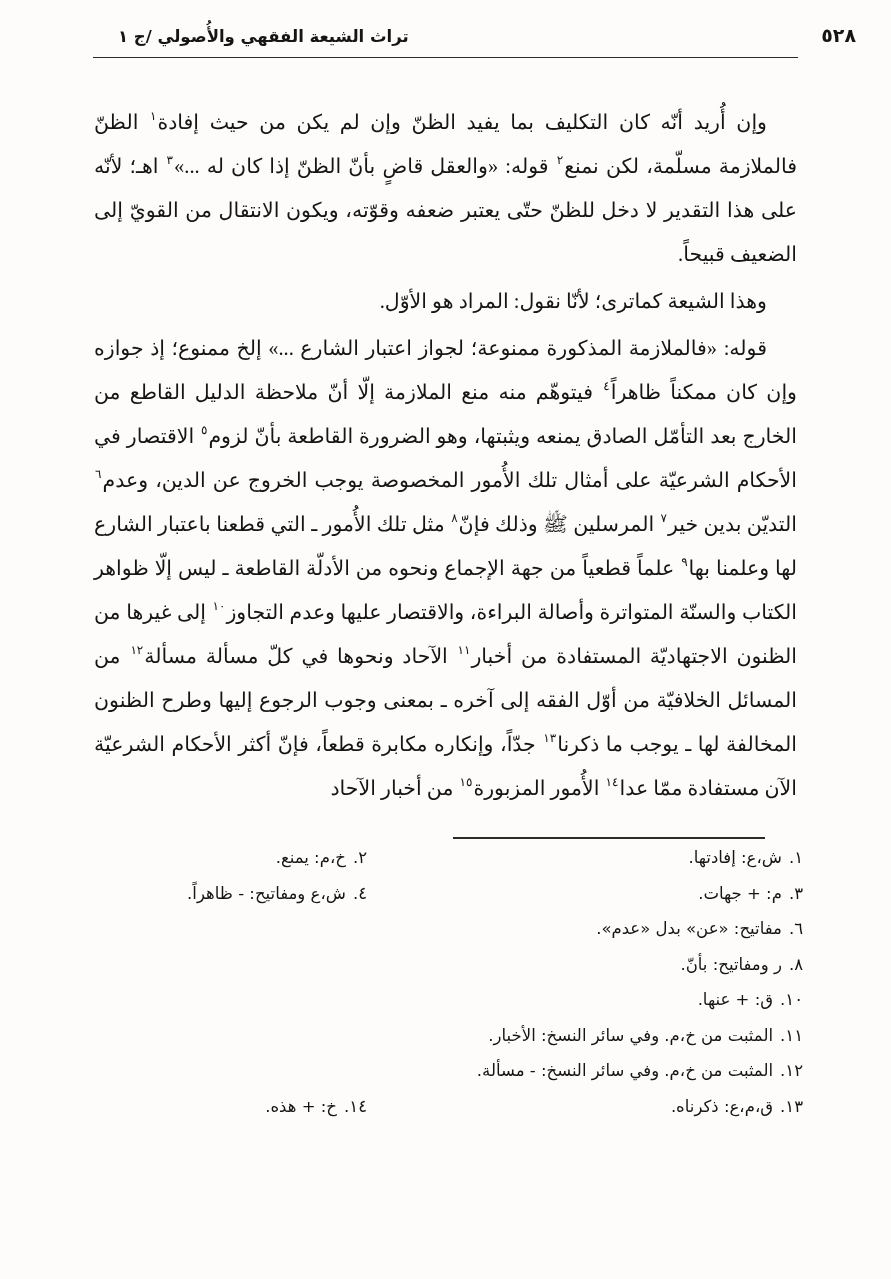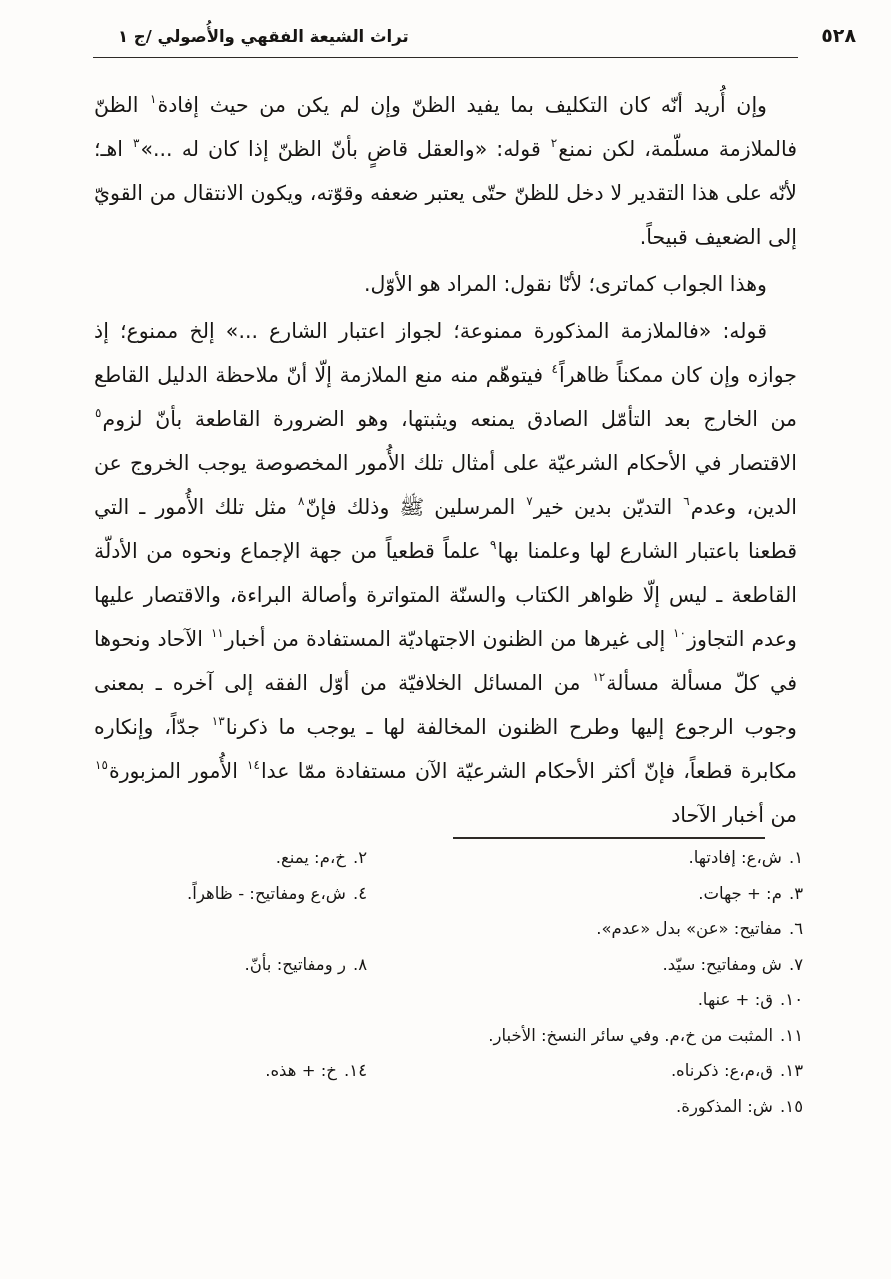--- a/index.html
+++ b/index.html
@@ -41,27 +41,28 @@
     position: absolute;
     top: 57px;
     right: 93px;
     left: 93px;
     height: 1px;
     background: #2e2a26;
   }
   
   .body-text {
     position: absolute;
-    top: 83px;
+    top: 100px;
     right: 94px;
     left: 94px;
     font-size: 20.5px;
     line-height: 44px;
     text-align: justify;
     text-justify: inter-word;
+    font-family: Liberation Serif, serif;
   }
   .body-text p {
     text-indent: 30px;
     margin: 0;
   }
   .body-text p + p { margin-top: 3px; }
   sup.fn-marker {
     font-size: 12px;
     line-height: 0;
     vertical-align: 9px;
@@ -100,52 +101,51 @@
 
   <header class="page-header">
     <span class="page-number">٥٢٨</span>
     <span class="page-title">تراث الشيعة الفقهي والأُصولي /ج ١</span>
   </header>
 
   <div class="header-rule"></div>
 
   <main class="body-text">
       <p>وإن أُريد أنّه كان التكليف بما يفيد الظنّ وإن لم يكن من حيث إفادة<sup class="fn-marker">١</sup> الظنّ فالملازمة مسلّمة، لكن نمنع<sup class="fn-marker">٢</sup> قوله: «والعقل قاضٍ بأنّ الظنّ إذا كان له ...»<sup class="fn-marker">٣</sup> اهـ؛ لأنّه على هذا التقدير لا دخل للظنّ حتّى يعتبر ضعفه وقوّته، ويكون الانتقال من القويّ إلى الضعيف قبيحاً.</p>
-      <p>وهذا الجواب كماترى؛ لأنّا نقول: المراد هو الأوّل.</p>
+      <p>وهذا الشيعة كماترى؛ لأنّا نقول: المراد هو الأوّل.</p>
       <p>قوله: «فالملازمة المذكورة ممنوعة؛ لجواز اعتبار الشارع ...» إلخ ممنوع؛ إذ جوازه وإن كان ممكناً ظاهراً<sup class="fn-marker">٤</sup> فيتوهّم منه منع الملازمة إلّا أنّ ملاحظة الدليل القاطع من الخارج بعد التأمّل الصادق يمنعه ويثبتها، وهو الضرورة القاطعة بأنّ لزوم<sup class="fn-marker">٥</sup> الاقتصار في الأحكام الشرعيّة على أمثال تلك الأُمور المخصوصة يوجب الخروج عن الدين، وعدم<sup class="fn-marker">٦</sup> التديّن بدين خير<sup class="fn-marker">٧</sup> المرسلين ﷺ وذلك فإنّ<sup class="fn-marker">٨</sup> مثل تلك الأُمور ـ التي قطعنا باعتبار الشارع لها وعلمنا بها<sup class="fn-marker">٩</sup> علماً قطعياً من جهة الإجماع ونحوه من الأدلّة القاطعة ـ ليس إلّا ظواهر الكتاب والسنّة المتواترة وأصالة البراءة، والاقتصار عليها وعدم التجاوز<sup class="fn-marker">١٠</sup> إلى غيرها من الظنون الاجتهاديّة المستفادة من أخبار<sup class="fn-marker">١١</sup> الآحاد ونحوها في كلّ مسألة مسألة<sup class="fn-marker">١٢</sup> من المسائل الخلافيّة من أوّل الفقه إلى آخره ـ بمعنى وجوب الرجوع إليها وطرح الظنون المخالفة لها ـ يوجب ما ذكرنا<sup class="fn-marker">١٣</sup> جدّاً، وإنكاره مكابرة قطعاً، فإنّ أكثر الأحكام الشرعيّة الآن مستفادة ممّا عدا<sup class="fn-marker">١٤</sup> الأُمور المزبورة<sup class="fn-marker">١٥</sup> من أخبار الآحاد</p>
     </main>
 
   <div class="footnote-separator"></div>
 
   <section class="footnotes">
       <div class="fn-row">
         <div class="fn-cell fn-right"><span class="fn-num">١.</span><span class="fn-text">ش،ع: إفادتها.</span></div>
         <div class="fn-cell fn-left"><span class="fn-num">٢.</span><span class="fn-text">خ،م: يمنع.</span></div>
       </div>
       <div class="fn-row">
         <div class="fn-cell fn-right"><span class="fn-num">٣.</span><span class="fn-text">م: + جهات.</span></div>
         <div class="fn-cell fn-left"><span class="fn-num">٤.</span><span class="fn-text">ش،ع ومفاتيح: - ظاهراً.</span></div>
       </div>
       <div class="fn-row">
         <div class="fn-cell fn-left"><span class="fn-num">٦.</span><span class="fn-text">مفاتيح: «عن» بدل «عدم».</span></div>
       </div>
       <div class="fn-row">
-        <div class="fn-cell fn-right"><span class="fn-num">٧.</span><span class="fn-text">ش ومفاتيح: سيّد.</span></div>
         <div class="fn-cell fn-left"><span class="fn-num">٨.</span><span class="fn-text">ر ومفاتيح: بأنّ.</span></div>
       </div>
       <div class="fn-row">
         <div class="fn-cell fn-left"><span class="fn-num">١٠.</span><span class="fn-text">ق: + عنها.</span></div>
       </div>
       <div class="fn-row">
         <div class="fn-cell fn-right"><span class="fn-num">١١.</span><span class="fn-text">المثبت من خ،م. وفي سائر النسخ: الأخبار.</span></div>
         <div class="fn-cell fn-left"></div>
       </div>
       <div class="fn-row">
+        <div class="fn-cell fn-right"><span class="fn-num">١٢.</span><span class="fn-text">المثبت من خ،م. وفي سائر النسخ: - مسألة.</span></div>
+        <div class="fn-cell fn-left"></div>
+      </div>
+      <div class="fn-row">
         <div class="fn-cell fn-right"><span class="fn-num">١٣.</span><span class="fn-text">ق،م،ع: ذكرناه.</span></div>
         <div class="fn-cell fn-left"><span class="fn-num">١٤.</span><span class="fn-text">خ: + هذه.</span></div>
-      </div>
-      <div class="fn-row">
-        <div class="fn-cell fn-right"><span class="fn-num">١٥.</span><span class="fn-text">ش: المذكورة.</span></div>
-        <div class="fn-cell fn-left"></div>
       </div>
     </section>
 
 </div>
 
 </body></html>

